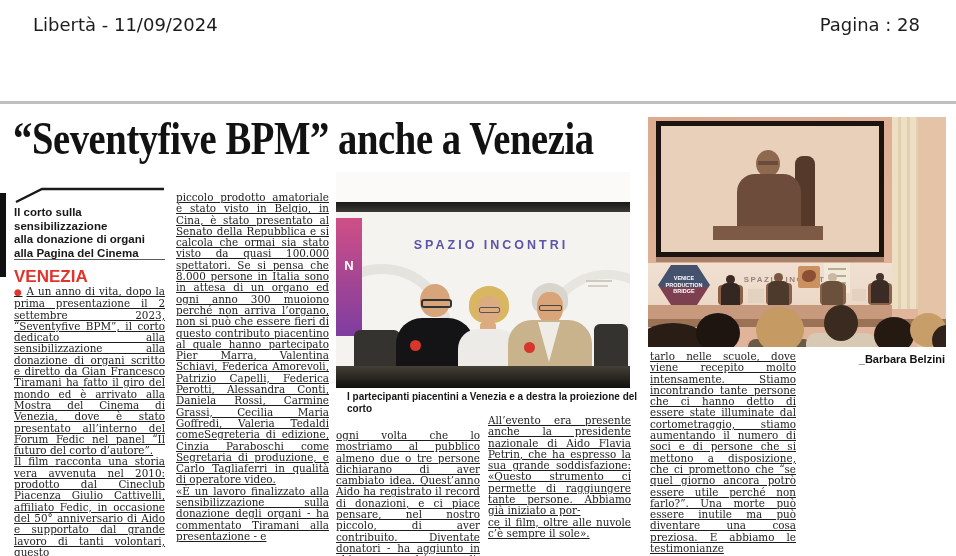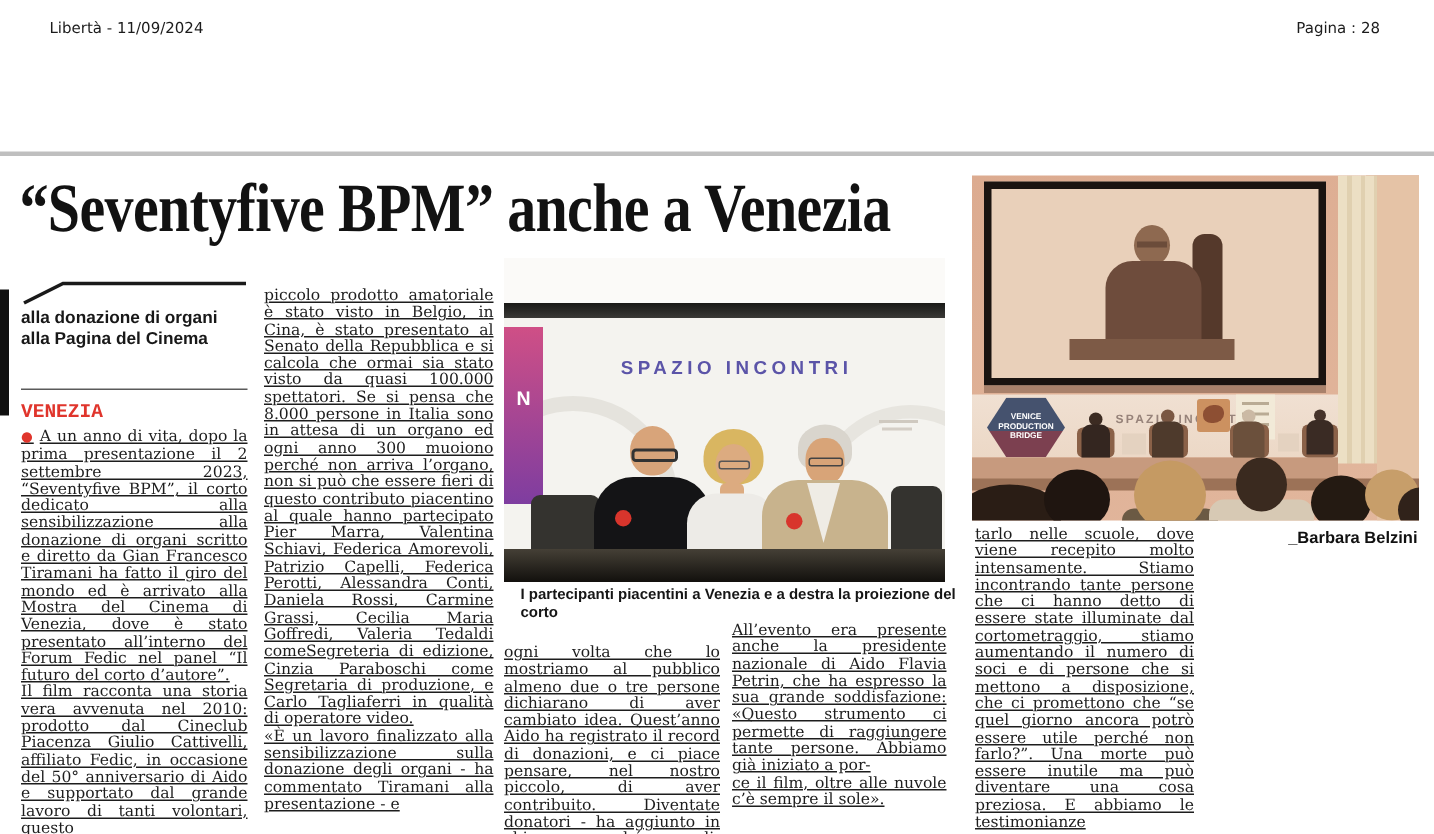--- a/index.html
+++ b/index.html
@@ -1,34 +1,34 @@
 <!DOCTYPE html>
 <html><head>
 <meta charset="utf-8">
 <style>
   html,body{margin:0;padding:0;background:#ffffff;}
   .page{position:relative;width:956px;height:556px;background:#ffffff;overflow:hidden;
         font-family:"DejaVu Serif",serif;color:#1e1e1e;}
   .abs{position:absolute;}
 
   
-  .hdr{font-family:"DejaVu Sans",sans-serif;font-size:10px;color:#1c1c1c;}
+  .hdr{font-family:"DejaVu Sans",sans-serif;font-size:18px;color:#1c1c1c;}
   .hdr-rule{background:#bfbfbf;height:3px;}
 
   
   .headline{font-family:"Liberation Serif",serif;font-weight:bold;font-size:46px;
             color:#121212;white-space:nowrap;letter-spacing:-0.5px;
             transform:scaleX(0.84);transform-origin:left top;}
 
   
   .kicker{font-family:"Liberation Sans",sans-serif;font-weight:bold;font-size:11.5px;
           line-height:13.5px;color:#181818;}
   .kicker span{display:block;}
   .thin-rule{background:#5a5a5a;height:1px;}
-  .venezia{font-family:Liberation Mono, monospace;font-weight:bold;font-size:13px;color:#e0352c;}
+  .venezia{font-family:Liberation Sans, sans-serif;font-weight:bold;font-size:17px;color:#e0352c;}
 
   
   .bodycol{font-size:10.4px;line-height:11.3px;text-align:justify;color:#1d1d1d;}
   .bodycol p{margin:0;text-align:justify;text-decoration:underline;}
   .bullet{color:#e0352c;font-size:9px;margin-right:4px;}
   .byline{font-family:"Liberation Sans",sans-serif;font-weight:bold;font-size:11px;
           text-align:right;margin-top:3px;color:#111;}
   .caption{font-family:"Liberation Sans",sans-serif;font-weight:bold;font-size:10px;
            line-height:12px;color:#161616;}
 
@@ -111,20 +111,21 @@
   <div class="abs hdr-rule" style="left:0;top:101px;width:956px;"></div>
 
   <div class="abs blackbar" style="left:0;top:193px;width:6px;height:84px;"></div>
 
   <div class="abs headline" style="left:13px;top:112px;">“Seventyfive BPM” anche a Venezia</div>
 
   <svg class="abs" style="left:14px;top:186px;" width="152" height="18">
     <path d="M2,16 L28,3 L150,3" stroke="#1a1a1a" stroke-width="2.4" fill="none"></path>
   </svg>
   <div class="abs kicker" style="left:14px;top:206px;width:160px;">
+    <span>Il corto sulla sensibilizzazione</span>
     <span>alla donazione di organi</span>
     <span>alla Pagina del Cinema</span>
   </div>
   <div class="abs thin-rule" style="left:14px;top:259px;width:151px;"></div>
   <div class="abs venezia" style="left:14px;top:267px;">VENEZIA</div>
 
   <div class="abs bodycol" style="left:14px;top:286px;width:151px;">
     <p><span class="bullet">●</span><span>A un anno di vita, dopo la prima presentazione il 2 settembre 2023, “Seventyfive BPM”, il corto dedicato alla sensibilizzazione alla donazione di organi scritto e diretto da Gian Francesco Tiramani ha fatto il giro del mondo ed è arrivato alla Mostra del Cinema di Venezia, dove è stato presentato all’interno del Forum Fedic nel panel “Il futuro del corto d’autore”.</span></p>
     <p>Il film racconta una storia vera avvenuta nel 2010: prodotto dal Cineclub Piacenza Giulio Cattivelli, affiliato Fedic, in occasione del 50° anniversario di Aido e supportato dal grande lavoro di tanti volontari, questo</p>
   </div>

